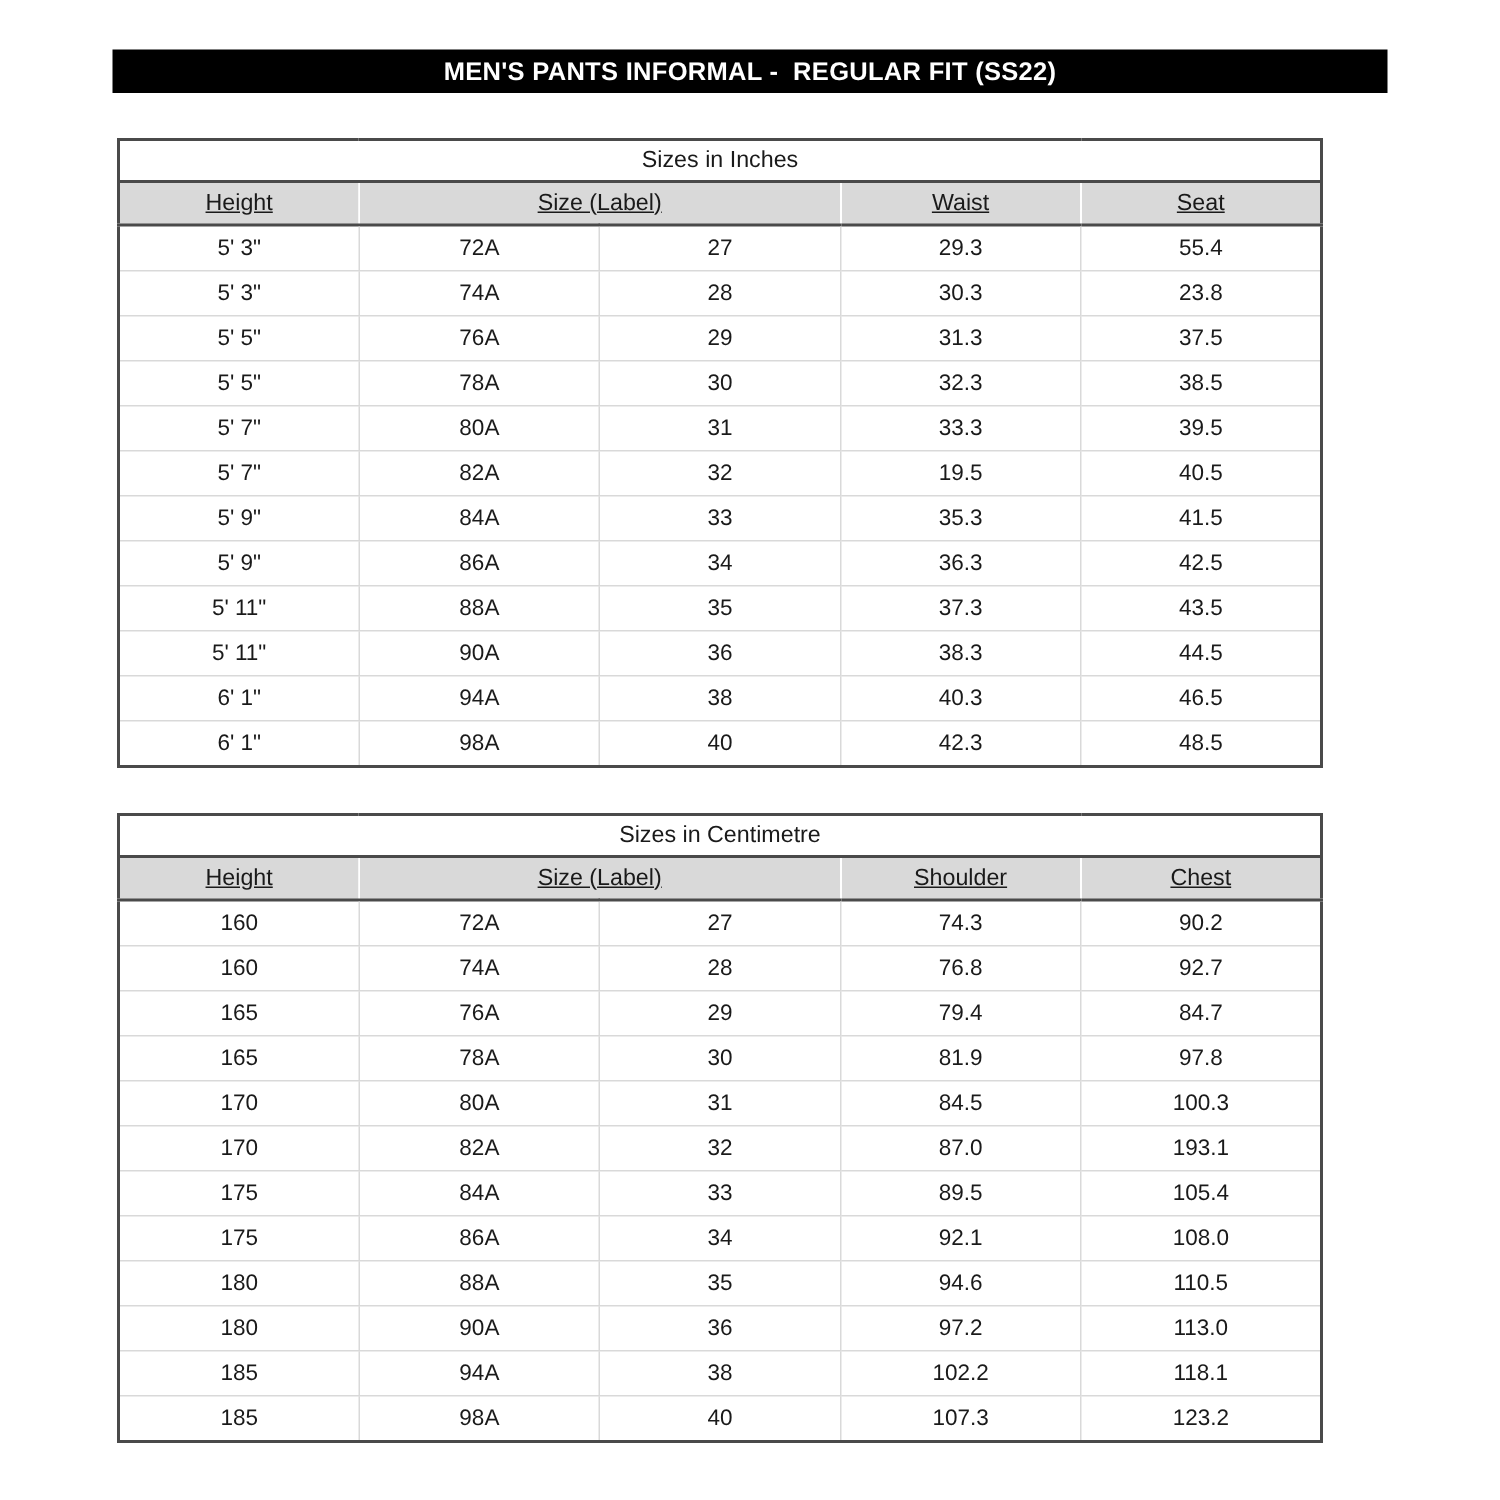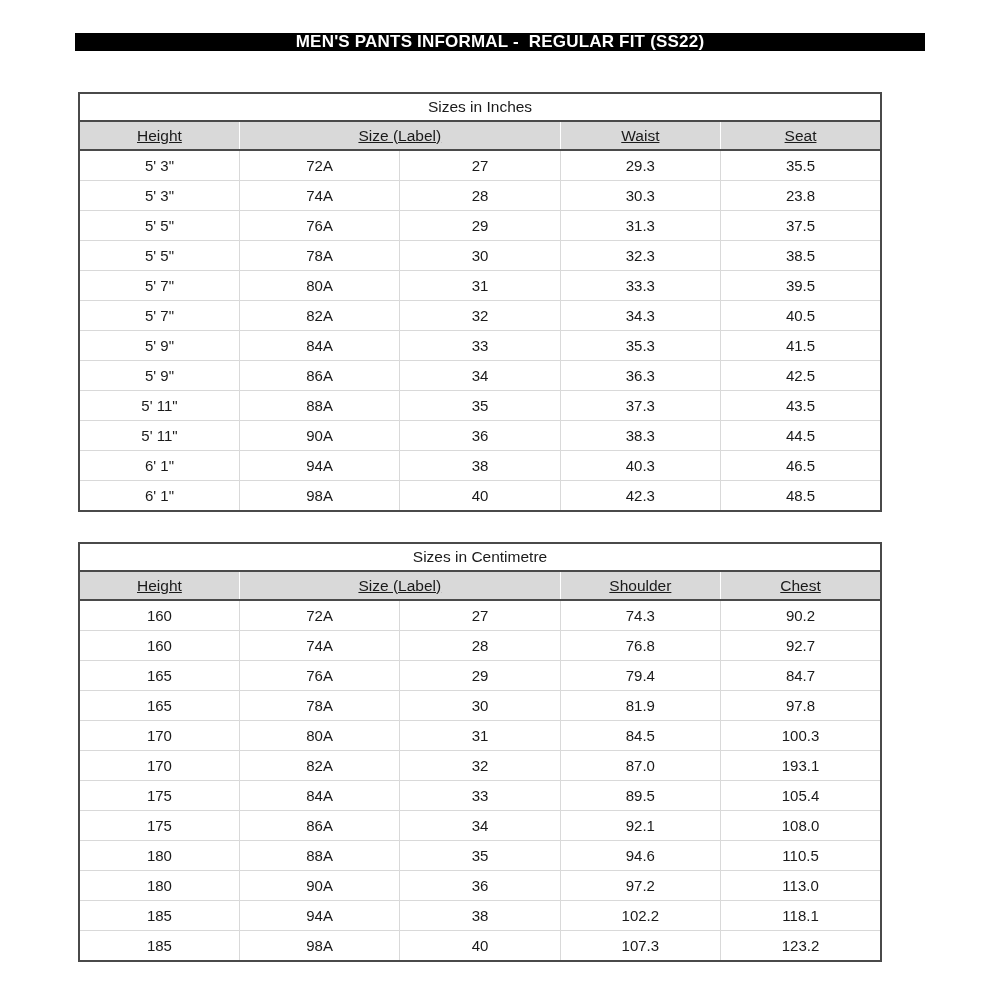--- a/index.html
+++ b/index.html
@@ -13,21 +13,21 @@
     width: 1000px;
     height: 1000px;
     background: #ffffff;
     overflow: hidden;
   }
   .banner {
     position: absolute;
     left: 75px;
     top: 33px;
     width: 850px;
-    height: 18px;
+    height: 29px;
     background: #000000;
     color: #ffffff;
     display: flex;
     align-items: center;
     justify-content: center;
     font-weight: bold;
     font-size: 17px;
     letter-spacing: 0.2px;
     white-space: pre;
   }
@@ -95,21 +95,21 @@
         <th>Waist</th>
         <th>Seat</th>
       </tr>
     </thead>
     <tbody>
         <tr>
           <td>5' 3"</td>
           <td>72A</td>
           <td>27</td>
           <td>29.3</td>
-          <td>35.5</td>
+          <td>55.4</td>
         </tr>
         <tr>
           <td>5' 3"</td>
           <td>74A</td>
           <td>28</td>
           <td>30.3</td>
           <td>23.8</td>
         </tr>
         <tr>
           <td>5' 5"</td>
@@ -129,21 +129,21 @@
           <td>5' 7"</td>
           <td>80A</td>
           <td>31</td>
           <td>33.3</td>
           <td>39.5</td>
         </tr>
         <tr>
           <td>5' 7"</td>
           <td>82A</td>
           <td>32</td>
-          <td>34.3</td>
+          <td>19.5</td>
           <td>40.5</td>
         </tr>
         <tr>
           <td>5' 9"</td>
           <td>84A</td>
           <td>33</td>
           <td>35.3</td>
           <td>41.5</td>
         </tr>
         <tr>

